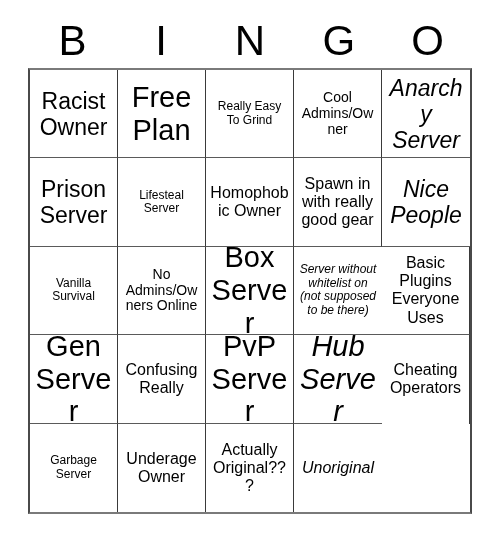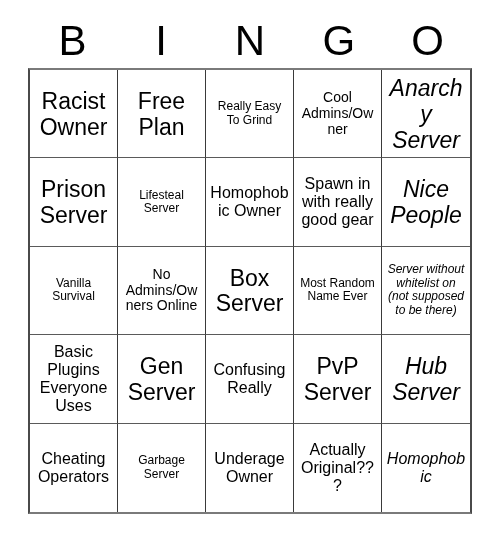--- a/index.html
+++ b/index.html
@@ -79,21 +79,21 @@
   .cell.row-last { border-bottom: none; }
 
   .cell-text {
     display: block;
     width: 100%;
     line-height: 1.13;
     word-wrap: break-word;
   }
 
   
-  .fs-xl   { font-size: 23px; }
+  .fs-xl   { font-size: 29px; }
   .fs-lg   { font-size: 23px; }
   .fs-md   { font-size: 12px; }
   .fs-sm   { font-size: 16px; }
   .fs-xs   { font-size: 14px; }
   .fs-xxs  { font-size: 12px; }
 </style>
 </head>
 <body>
 
 <div id="card">
@@ -139,23 +139,20 @@
       </div>
       <div class="cell">
         <span class="cell-text fs-md">Vanilla Survival</span>
       </div>
       <div class="cell">
         <span class="cell-text fs-xs">No Admins/Owners Online</span>
       </div>
       <div class="cell">
         <span class="cell-text fs-xl">Box Server</span>
       </div>
-      <div class="cell">
-        <span class="cell-text fs-md">Most Random Name Ever</span>
-      </div>
       <div class="cell col-last">
         <span class="cell-text fs-xxs">Server without whitelist on (not supposed to be there)</span>
       </div>
       <div class="cell">
         <span class="cell-text fs-sm">Basic Plugins Everyone Uses</span>
       </div>
       <div class="cell">
         <span class="cell-text fs-xl">Gen Server</span>
       </div>
       <div class="cell">
@@ -173,17 +170,17 @@
       <div class="cell row-last">
         <span class="cell-text fs-md">Garbage Server</span>
       </div>
       <div class="cell row-last">
         <span class="cell-text fs-sm">Underage Owner</span>
       </div>
       <div class="cell row-last">
         <span class="cell-text fs-sm">Actually Original???</span>
       </div>
       <div class="cell col-last row-last">
-        <span class="cell-text fs-sm">Homophobic</span>
+        <span class="cell-text fs-sm">Unoriginal</span>
       </div>
     </div>
 
 </div>
 
 </body></html>

